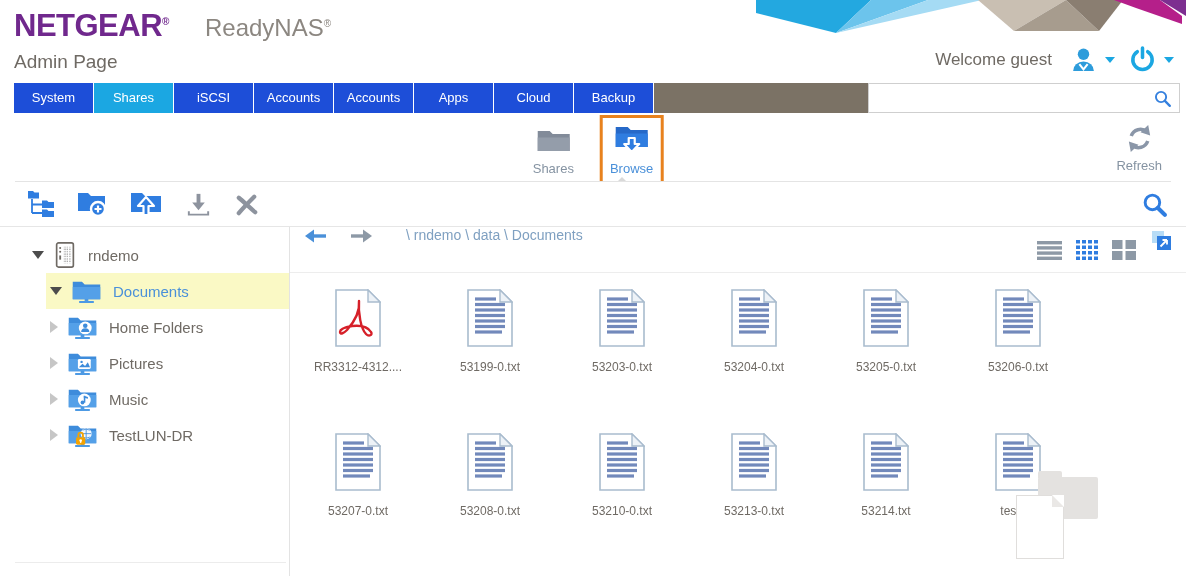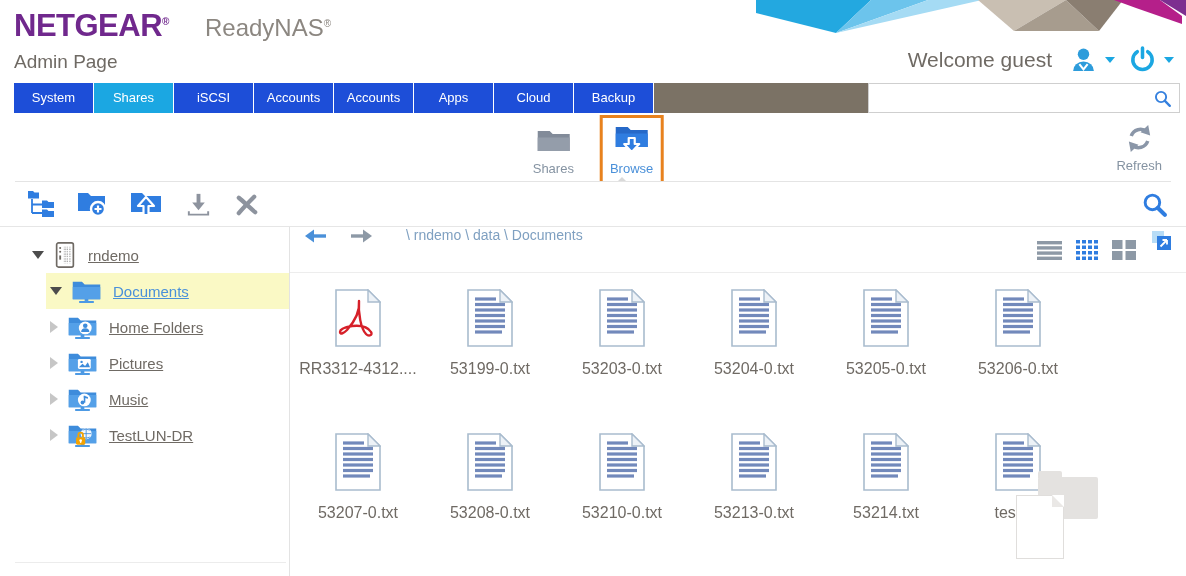--- a/index.html
+++ b/index.html
@@ -10,21 +10,21 @@
   }
   
   .header { position:relative; height:83px; background:#fff; }
   .banner { position:absolute; top:0; right:0; width:430px; height:42px; }
   .brand-row { position:absolute; left:14px; top:8px; display:flex; align-items:baseline; }
   .brand { font-size:31px; font-weight:700; letter-spacing:-0.5px; color:#70288D; }
   .brand sup, .product sup { font-size:10px; vertical-align:super; }
   .product { font-size:24px; color:#8C8781; margin-left:36px; }
   .subtitle { position:absolute; left:14px; top:51px; font-size:19px; color:#6F6A64; }
   .account { position:absolute; right:12px; top:46px; display:flex; align-items:center; gap:8px; }
-  .welcome { font-size:21px; color:#6F6A64; margin-right:10px; }
+  .welcome { font-size:17px; color:#6F6A64; margin-right:10px; }
   .caret-down { width:0;height:0;border-left:5px solid transparent;border-right:5px solid transparent;border-top:6px solid #1BA7E2; }
   
   .tabbar { position:relative; height:30px; background:#fff; }
   .tabbar-bg { position:absolute; left:14px; right:6px; top:0; bottom:0; background:#7B7265; }
   .tabs { position:absolute; left:14px; top:0; height:30px; display:flex; }
   .tab { width:80px; height:30px; line-height:30px; text-align:center; color:#fff; font-size:13px; background:#1d4ed8; border-right:1px solid #fff; cursor:pointer; }
   .tab.active { background:#1BA7E2; }
   .navsearch { position:absolute; right:6px; top:0; width:312px; height:30px; background:#fff; border:1px solid #CFCFCF; display:flex; align-items:center; }
   .navsearch input { border:none; outline:none; flex:1; height:100%; font-size:14px; padding:0 8px; font-family:"Liberation Sans",sans-serif; }
   .navsearch svg { margin-right:7px; }
@@ -44,36 +44,36 @@
   .tool { display:flex; align-items:center; cursor:pointer; }
   .tool-search { position:absolute; right:18px; cursor:pointer; }
   
   .content { display:flex; height:349px; }
   .tree-panel { position:relative; width:290px; border-right:1px solid #E3E3E3; padding-top:10px; }
   .tree-panel::after { content:""; position:absolute; left:15px; width:271px; bottom:13px; height:1px; background:#ECECEC; }
   .tree-row { height:36px; display:flex; align-items:center; cursor:pointer; }
   .tree-row .exp { margin-right:8px; }
   .exp-open { width:0;height:0;border-left:6px solid transparent;border-right:6px solid transparent;border-top:8px solid #4C4C4C; }
   .exp-closed { width:0;height:0;border-top:6px solid transparent;border-bottom:6px solid transparent;border-left:8px solid #C6C6C6; }
-  .tree-label { font-size:15px; color:#6F6A64; margin-left:10px;text-decoration:underline; }
+  .tree-label { font-size:15px; color:#6F6A64; margin-left:10px; }
   .tree-row.root { padding-left:32px; }
   .tree-row.child { padding-left:50px; }
   .tree-row.selected-row { background:linear-gradient(to right, #fff 46px, #FAF9C5 46px); }
   .tree-row.selected-row .tree-label { color:#4A90D9; }
   
   .file-panel { position:relative; flex:1; }
   .crumb-bar { position:relative; height:46px; display:flex; align-items:flex-start; border-bottom:1px solid #EDEDED; padding-left:12px;gap:7px; }
   .nav-arrow { cursor:pointer; margin-right:14px; display:flex; }
   .crumb-text { font-size:14px; color:#7FA0C1; margin-left:10px; }
   .view-toggles { position:absolute; right:50px; top:0; height:46px; display:flex; align-items:center; gap:14px; }
   .view-btn { cursor:pointer; display:flex; }
   .popout { position:absolute; right:14px; top:3px; cursor:pointer; }
   .file-grid { display:grid; grid-template-columns:repeat(6,132px); padding:16px 0 0 2px; row-gap:16px; }
   .file-tile { display:flex; flex-direction:column; align-items:center; height:128px; cursor:pointer; }
-  .file-name { margin-top:13px; font-size:16px; color:#6F6A64; max-width:130px; white-space:nowrap; overflow:hidden; text-align:center; }
+  .file-name { margin-top:13px; font-size:12px; color:#6F6A64; max-width:130px; white-space:nowrap; overflow:hidden; text-align:center; }
   
   .ghost { position:absolute; pointer-events:none; }
   .ghost-folder { left:748px; top:250px; width:60px; height:42px; background:#E4E2E0; border-radius:2px; }
   .ghost-folder::before { content:""; position:absolute; top:-6px; left:0; width:24px; height:7px; background:#E4E2E0; border-radius:2px 2px 0 0; }
   .ghost-page { left:726px; top:268px; width:48px; height:64px; background:#fff; border:1px solid #E0DEDC; }
   .ghost-page::after { content:""; position:absolute; top:-1px; right:-1px; width:0; height:0; border-top:12px solid #fff; border-left:12px solid #EAE8E6; }
 </style>
 </head>
 <body>
 

